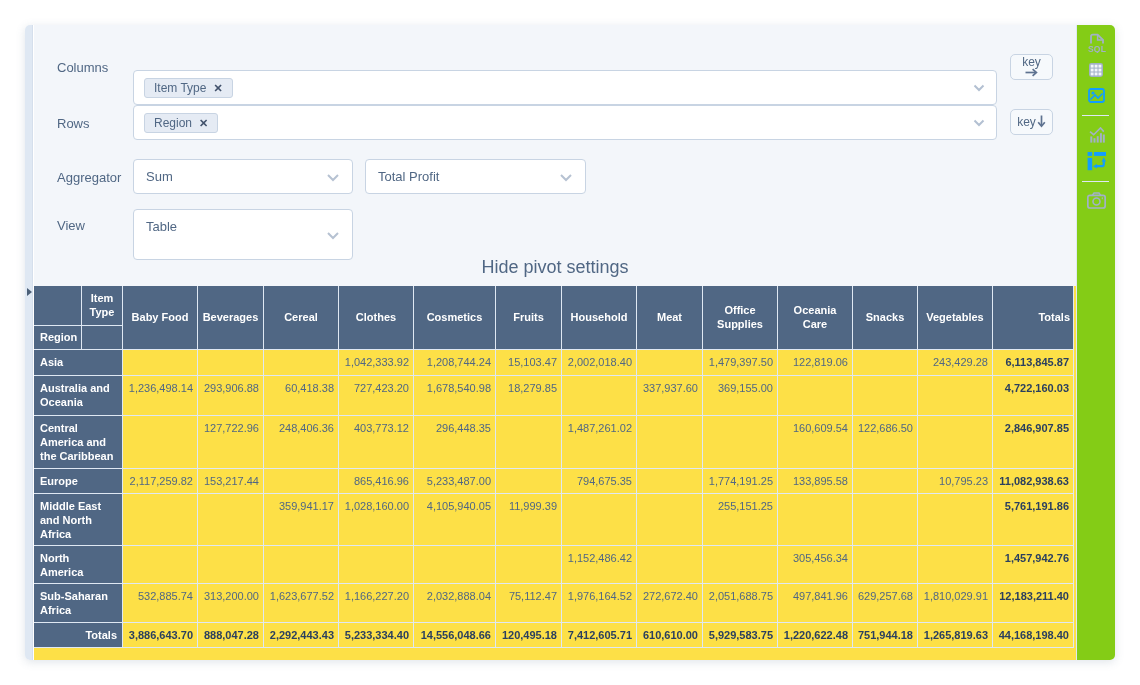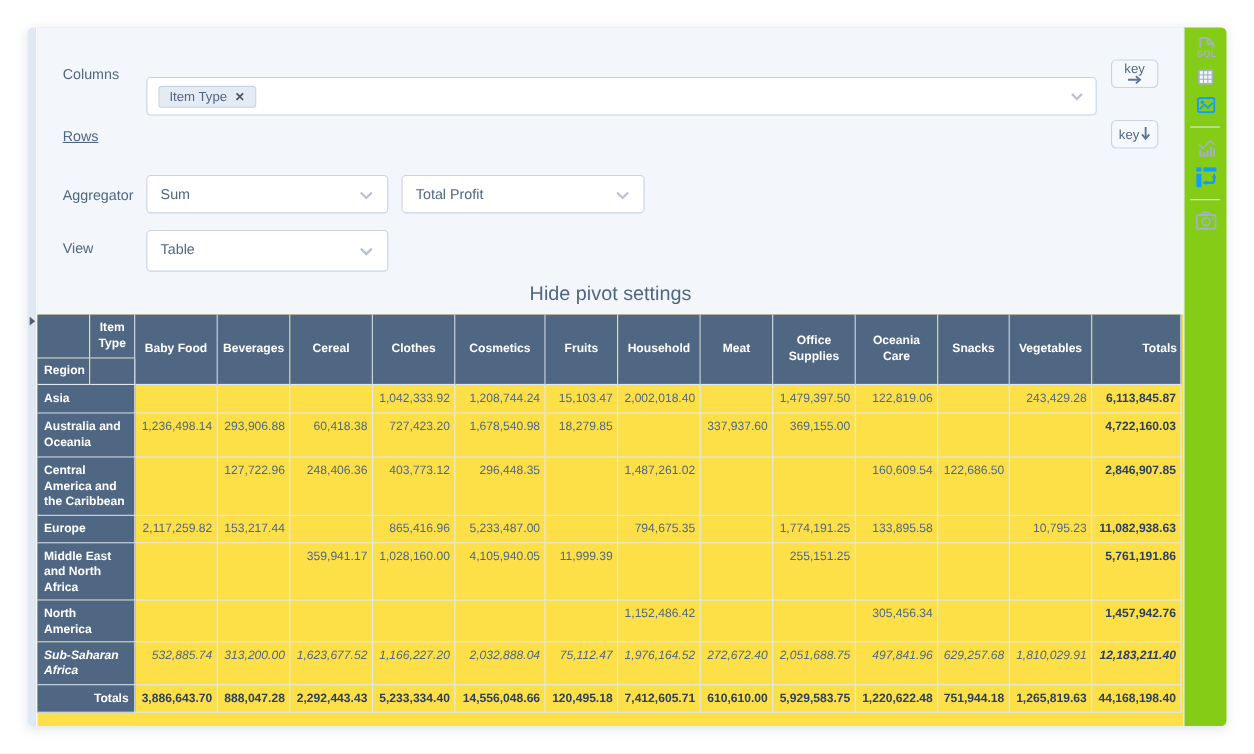--- a/index.html
+++ b/index.html
@@ -57,42 +57,48 @@
           </svg>
       </div>
       <div class="keybtn" style="top:29px; height:26px;">
           <div style="line-height:12px; margin-top:1px;">key</div>
           <svg width="13" height="9" viewBox="0 0 13 9" style="display:block; margin:0 auto;">
             <path d="M0.5 4.5 H10.5" stroke="#5e7290" stroke-width="1.7" fill="none"></path>
             <path d="M7.6 1.2 L11.4 4.5 L7.6 7.8" stroke="#5e7290" stroke-width="1.7" fill="none"></path>
           </svg>
         </div>
 
-      <div class="lbl" style="top:91px;text-decoration:underline;">Rows</div>
+      <div class="lbl" style="top:91px;">Rows</div>
+      <div class="inputbox bigin" style="top:80px;">
+        <span class="tag">Region<span class="x">✕</span></span>
+        <svg class="chev" style="right:11px;" width="12" height="8" viewBox="0 0 12 8">
+            <path d="M1.5 1.5 L6 6 L10.5 1.5" fill="none" stroke="#b3c0d2" stroke-width="2"></path>
+          </svg>
+      </div>
       <div class="keybtn" style="top:84px; height:26px; line-height:24px;">key<svg width="9" height="13" viewBox="0 0 9 13" style="vertical-align:-2px; margin-left:1px;">
             <path d="M4.5 0.5 V10" stroke="#5e7290" stroke-width="1.7" fill="none"></path>
             <path d="M1.2 7.2 L4.5 11.2 L7.8 7.2" stroke="#5e7290" stroke-width="1.7" fill="none"></path>
           </svg></div>
 
       <div class="lbl" style="top:145px;">Aggregator</div>
       <div class="inputbox sel" style="left:99px; top:134px; width:220px;">
         <span class="txt">Sum</span>
         <svg class="chev" style="right:12px;" width="14" height="9" viewBox="0 0 14 9">
             <path d="M2 2 L7 7 L12 2" fill="none" stroke="#b6c2d2" stroke-width="2"></path>
           </svg>
       </div>
       <div class="inputbox sel" style="left:331px; top:134px; width:221px;">
         <span class="txt">Total Profit</span>
         <svg class="chev" style="right:12px;" width="14" height="9" viewBox="0 0 14 9">
             <path d="M2 2 L7 7 L12 2" fill="none" stroke="#b6c2d2" stroke-width="2"></path>
           </svg>
       </div>
 
       <div class="lbl" style="top:193px;">View</div>
-      <div class="inputbox sel" style="left:99px; top:184px; width:220px; height:38px;">
+      <div class="inputbox sel" style="left:99px; top:184px; width:220px; height:51px;">
         <span class="txt">Table</span>
         <svg class="chev" style="right:12px;" width="14" height="9" viewBox="0 0 14 9">
             <path d="M2 2 L7 7 L12 2" fill="none" stroke="#b6c2d2" stroke-width="2"></path>
           </svg>
       </div>
 
       <div class="hide-link">Hide pivot settings</div>
     </div>
     <table class="pvt">
 <colgroup>
@@ -223,21 +229,21 @@
             <td class="num"></td>
             <td class="num"></td>
             <td class="num">1,152,486.42</td>
             <td class="num"></td>
             <td class="num"></td>
             <td class="num">305,456.34</td>
             <td class="num"></td>
             <td class="num"></td>
             <td class="num tot">1,457,942.76</td>
           </tr>
-<tr style="height:39px;font-style:italic;">
+<tr style="height:39px;">
             <th class="rowlbl" colspan="2">Sub-Saharan Africa</th>
             <td class="num">532,885.74</td>
             <td class="num">313,200.00</td>
             <td class="num">1,623,677.52</td>
             <td class="num">1,166,227.20</td>
             <td class="num">2,032,888.04</td>
             <td class="num">75,112.47</td>
             <td class="num">1,976,164.52</td>
             <td class="num">272,672.40</td>
             <td class="num">2,051,688.75</td>

